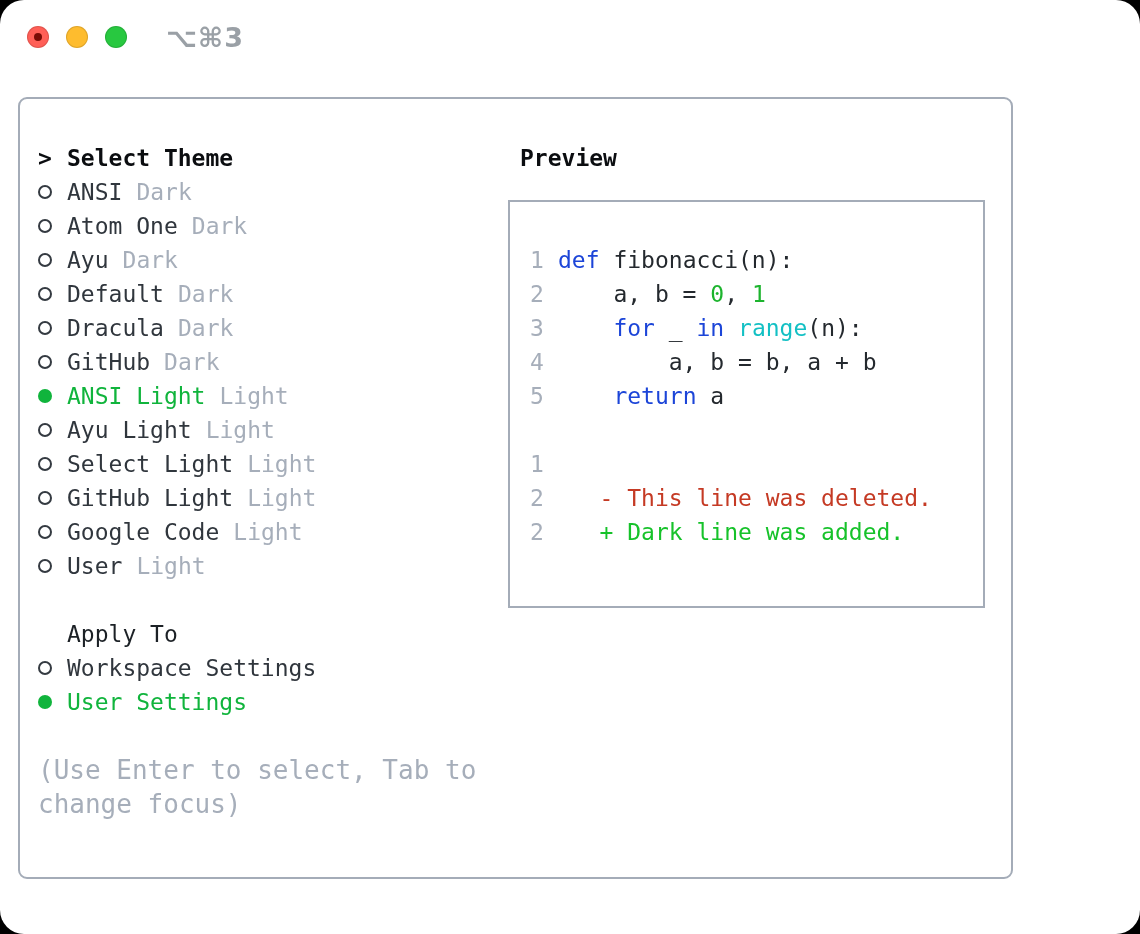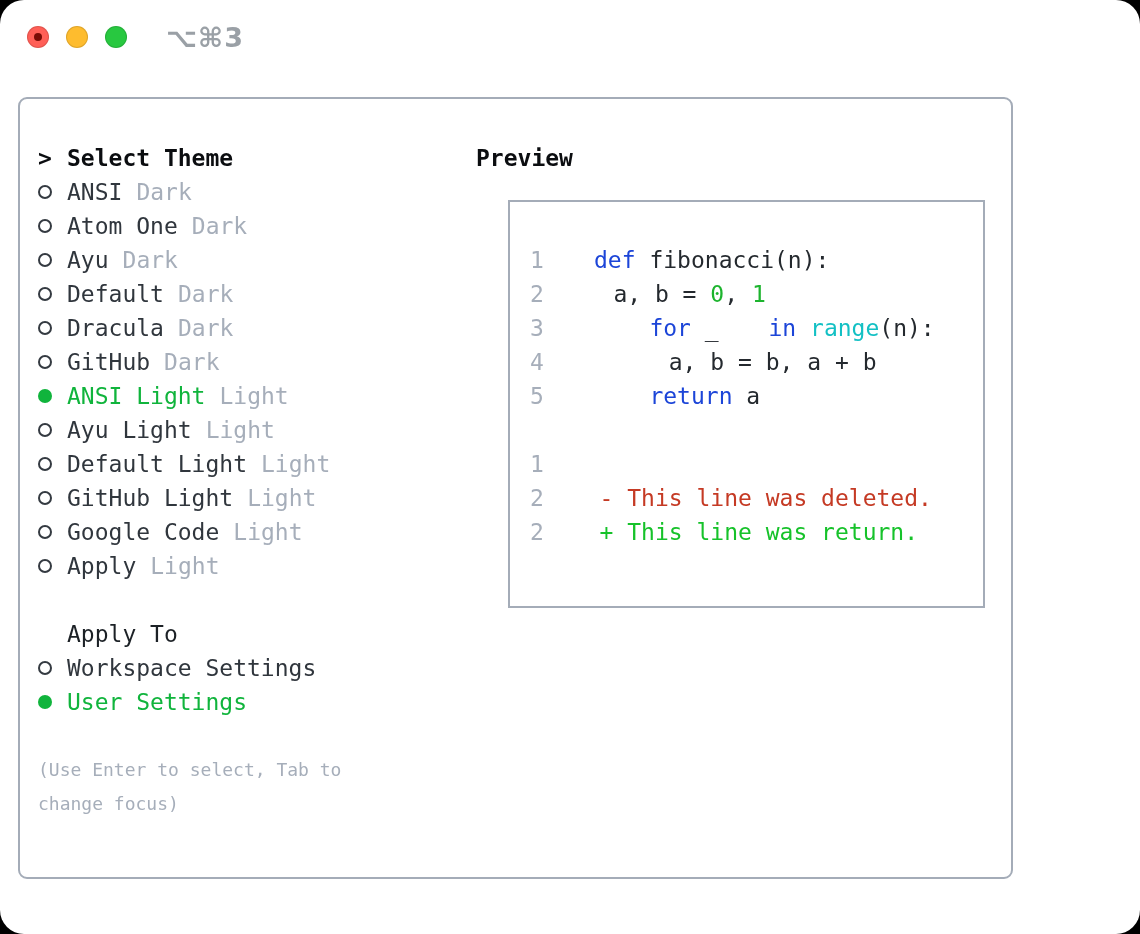--- a/index.html
+++ b/index.html
@@ -36,30 +36,30 @@
   .blank-row{height:34px;}
   .marker{display:inline-flex;align-items:center;width:29px;flex:0 0 29px;}
   .arrow{font-weight:bold;color:var(--header-text);}
   .header-label{font-weight:bold;color:var(--header-text);}
   .apply-label{color:#1c2126;}
   .circle{width:14px;height:14px;border-radius:50%;border:2px solid #343a41;}
   .circle.filled{border:none;background:var(--green-ui);}
   .tname{color:var(--item-text);}
   .tname.selected{color:var(--green-ui);}
   .tvariant{color:var(--muted);margin-left:14px;text-align:center;}
-  .hint{color:var(--muted);font-size:18px;line-height:34px;}
+  .hint{color:var(--muted);font-size:26px;line-height:34px;}
   
-  .preview-header{position:absolute;left:456px;top:42px;height:34px;line-height:34px;
+  .preview-header{position:absolute;left:500px;top:42px;height:34px;line-height:34px;
       font-size:23px;font-weight:bold;color:var(--header-text);}
   .preview-box{position:absolute;left:488px;top:101px;width:477px;height:408px;
       border:2px solid var(--border);padding:41px 0 0 20px;overflow:hidden;}
   .crow{display:flex;height:34px;line-height:34px;font-size:23px;white-space:pre;}
   .lnum{width:28px;flex:0 0 28px;color:var(--linenum-gray);}
   .seg-code{color:var(--code-text);}
-  .seg-kw{color:var(--keyword-blue);margin-left:36px;}
+  .seg-kw{color:var(--keyword-blue);}
   .seg-fn{color:var(--function-cyan);}
   .seg-lit{color:var(--literal-green);}
   .seg-ctx{color:var(--context-gray);}
   .seg-del{color:var(--diff-red);}
   .seg-add{color:var(--diff-green);}
 </style>
 </head>
 <body>
 
 <div class="screen">
@@ -84,24 +84,24 @@
 
         <div id="theme-rows">
             <div class="trow"><span class="marker"><span class="circle"></span></span><span class="tname">ANSI</span><span class="tvariant">Dark</span></div>
             <div class="trow"><span class="marker"><span class="circle"></span></span><span class="tname">Atom One</span><span class="tvariant">Dark</span></div>
             <div class="trow"><span class="marker"><span class="circle"></span></span><span class="tname">Ayu</span><span class="tvariant">Dark</span></div>
             <div class="trow"><span class="marker"><span class="circle"></span></span><span class="tname">Default</span><span class="tvariant">Dark</span></div>
             <div class="trow"><span class="marker"><span class="circle"></span></span><span class="tname">Dracula</span><span class="tvariant">Dark</span></div>
             <div class="trow"><span class="marker"><span class="circle"></span></span><span class="tname">GitHub</span><span class="tvariant">Dark</span></div>
             <div class="trow"><span class="marker"><span class="circle filled"></span></span><span class="tname selected">ANSI Light</span><span class="tvariant">Light</span></div>
             <div class="trow"><span class="marker"><span class="circle"></span></span><span class="tname">Ayu Light</span><span class="tvariant">Light</span></div>
-            <div class="trow"><span class="marker"><span class="circle"></span></span><span class="tname">Default Light</span><span class="tvariant">Light</span></div>
+            <div class="trow"><span class="marker"><span class="circle"></span></span><span class="tname">Select Light</span><span class="tvariant">Light</span></div>
             <div class="trow"><span class="marker"><span class="circle"></span></span><span class="tname">GitHub Light</span><span class="tvariant">Light</span></div>
             <div class="trow"><span class="marker"><span class="circle"></span></span><span class="tname">Google Code</span><span class="tvariant">Light</span></div>
-            <div class="trow"><span class="marker"><span class="circle"></span></span><span class="tname">Apply</span><span class="tvariant">Light</span></div>
+            <div class="trow"><span class="marker"><span class="circle"></span></span><span class="tname">User</span><span class="tvariant">Light</span></div>
           </div>
 
         <div class="blank-row"></div>
 
         <div class="trow">
           <span class="marker"></span>
           <span class="apply-label">Apply To</span>
         </div>
 
         <div id="apply-rows">
@@ -124,19 +124,19 @@
             <div class="crow"><span class="lnum">1</span><span class="seg seg-kw">def</span><span class="seg seg-code"> fibonacci(n):</span></div>
             <div class="crow"><span class="lnum">2</span><span class="seg seg-code">    a, b = </span><span class="seg seg-lit">0</span><span class="seg seg-code">, </span><span class="seg seg-lit">1</span></div>
             <div class="crow"><span class="lnum">3</span><span class="seg seg-code">    </span><span class="seg seg-kw">for</span><span class="seg seg-code"> _ </span><span class="seg seg-kw">in</span><span class="seg seg-code"> </span><span class="seg seg-fn">range</span><span class="seg seg-code">(n):</span></div>
             <div class="crow"><span class="lnum">4</span><span class="seg seg-code">        a, b = b, a + b</span></div>
             <div class="crow"><span class="lnum">5</span><span class="seg seg-code">    </span><span class="seg seg-kw">return</span><span class="seg seg-code"> a</span></div>
           </div>
         <div class="blank-row"></div>
         <div id="diff-lines">
             <div class="crow"><span class="lnum">1</span></div>
             <div class="crow"><span class="lnum">2</span><span class="seg seg-del">   - This line was deleted.</span></div>
-            <div class="crow"><span class="lnum">2</span><span class="seg seg-add">   + This line was return.</span></div>
+            <div class="crow"><span class="lnum">2</span><span class="seg seg-add">   + Dark line was added.</span></div>
           </div>
       </div>
 
     </div>
   </div>
 </div>
 
 </body></html>

